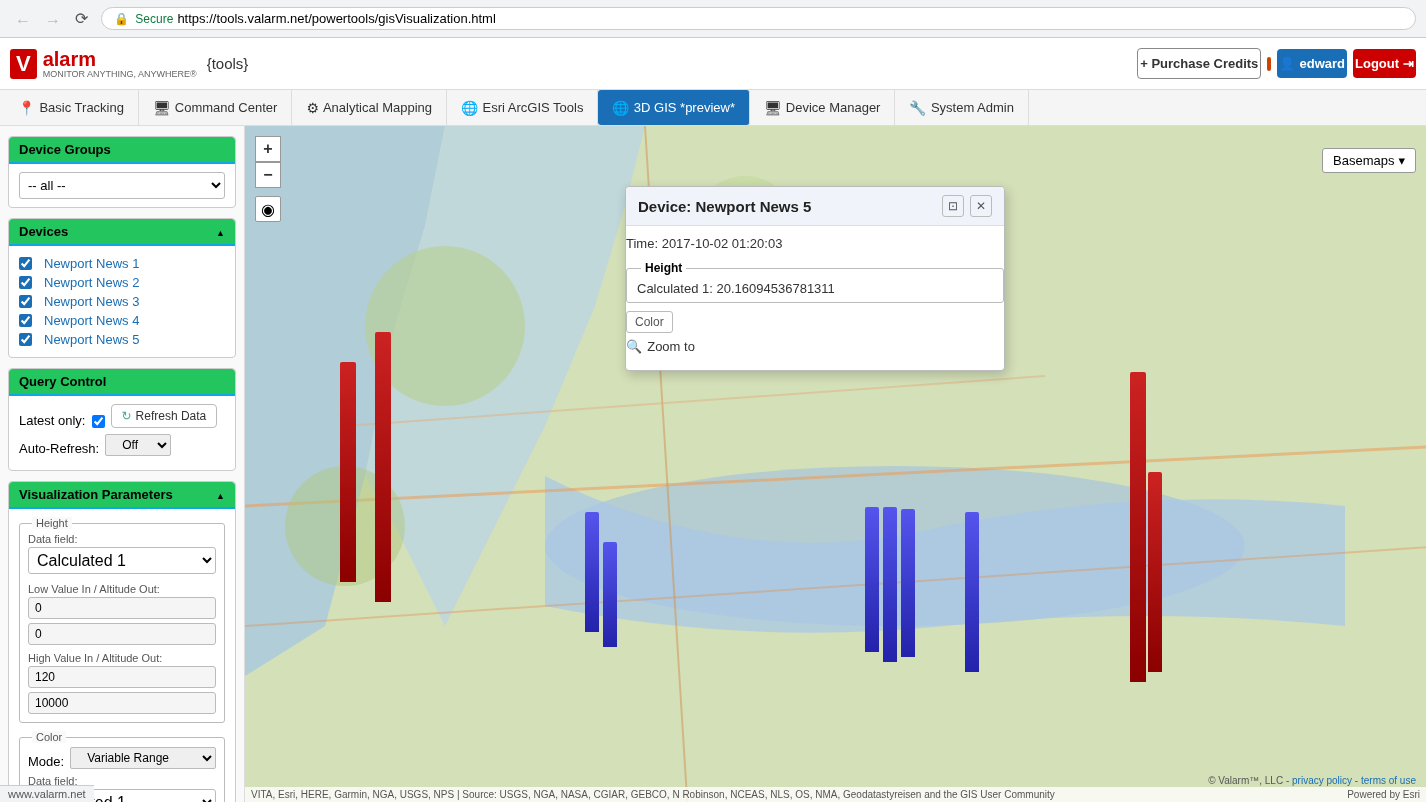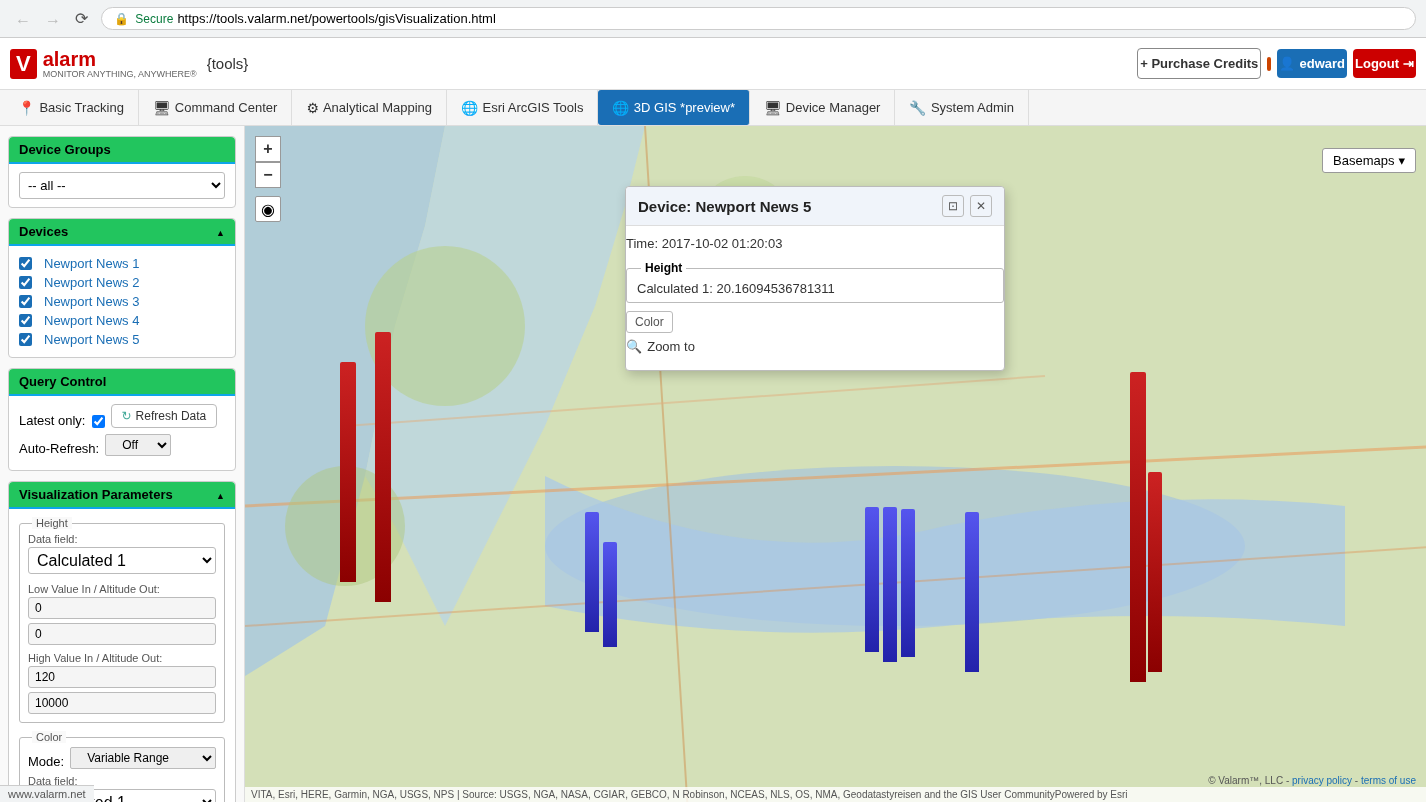--- a/index.html
+++ b/index.html
@@ -231,21 +231,21 @@
       display: flex; align-items: center; gap: 5px;
       padding: 6px 0; font-size: 13px; color: #333; cursor: pointer;
     }
     .popup-scroll { max-height: 180px; overflow-y: auto; }
 
     
     .map-attribution {
       position: absolute; bottom: 0; left: 0; right: 0;
       background: rgba(255,255,255,0.8);
       font-size: 10px; color: #555; padding: 2px 6px;
-      display: flex; 
+      display: flex; justify-content: space-between;
     }
     .esri-link { color: #1a6eb5; text-decoration: none; }
 
     
     .status-bar {
       position: fixed; bottom: 0; left: 0;
       background: #f1f3f4; border-top: 1px solid #ccc;
       font-size: 11px; color: #555; padding: 2px 8px;
       z-index: 100;
     }

